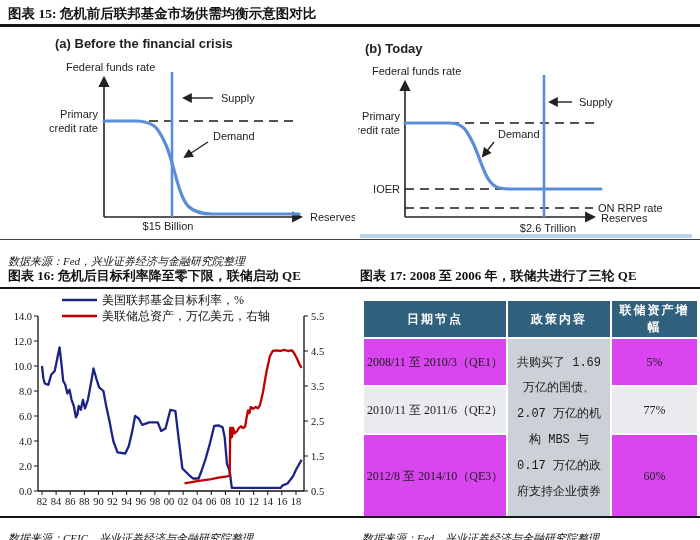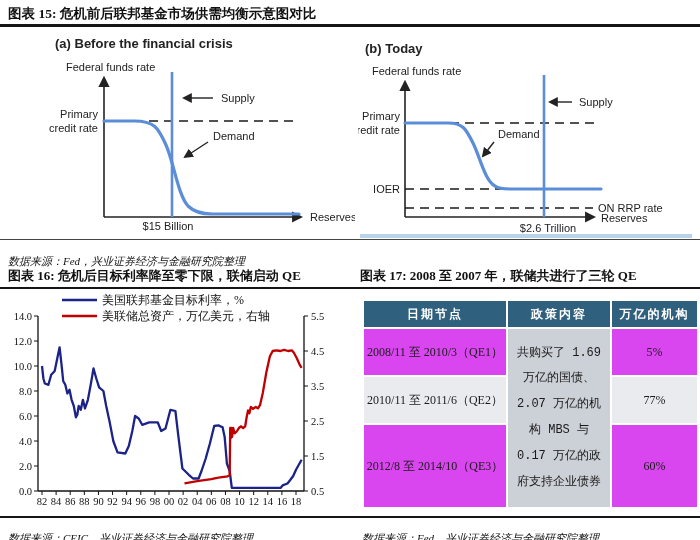--- a/index.html
+++ b/index.html
@@ -92,21 +92,21 @@
     <text class="d-label" x="140" y="108">Demand</text>
     <text class="d-label" x="243" y="192">Reserves</text>
     <text class="d-label" text-anchor="middle" x="190" y="202">$2.6 Trillion</text>
   </svg>
   <div class="strip-b"></div>
 
   <div class="hr" style="top:239px;height:1px;background:#444;"></div>
   <div class="source" style="left:8px;top:243px;">数据来源：Fed，兴业证券经济与金融研究院整理</div>
 
   <div class="heading" style="left:8px;top:267px;font-size:13px;">图表 16:  危机后目标利率降至零下限，联储启动 QE</div>
-  <div class="heading" style="left:360px;top:267px;font-size:13px;">图表 17:  2008 至 2007 年，联储共进行了三轮 QE</div>
+  <div class="heading" style="left:360px;top:267px;font-size:13px;">图表 17:  2008 至 2006 年，联储共进行了三轮 QE</div>
   <div class="hr" style="top:287px;height:2px;"></div>
 
   <svg class="chart-svg" id="fig16-svg" width="356" height="232" viewBox="0 0 356 232">
       <line x1="38" y1="26" x2="38" y2="201" stroke="#111" stroke-width="1.3"></line>
       <line x1="304" y1="26" x2="304" y2="201" stroke="#111" stroke-width="1.3"></line>
       <line x1="38" y1="201" x2="304" y2="201" stroke="#111" stroke-width="1.3"></line>
       <line x1="34" y1="201" x2="38" y2="201" stroke="#111" stroke-width="1"></line>
       <text x="32" y="204.5" text-anchor="end" font-size="10.5">0.0</text>
       <line x1="34" y1="176" x2="38" y2="176" stroke="#111" stroke-width="1"></line>
       <text x="32" y="179.5" text-anchor="end" font-size="10.5">2.0</text>
@@ -183,21 +183,21 @@
   <table class="qe-table">
     <colgroup>
         <col style="width:142px">
         <col style="width:102px">
         <col style="width:85px">
       </colgroup>
     <tbody>
         <tr>
       <th>日期节点</th>
       <th>政策内容</th>
-      <th>万亿的机构</th>
+      <th>联储资产增幅</th>
     </tr>
     <tr class="row-a" style="height:46px;">
       <td>2008/11 至 2010/3（QE1）</td>
       <td class="policy" rowspan="3">共购买了 1.69 万亿的国债、2.07 万亿的机构 MBS 与 0.17 万亿的政府支持企业债券</td>
       <td>5%</td>
     </tr>
     <tr class="row-b" style="height:46px;">
       <td>2010/11 至 2011/6（QE2）</td>
       <td>77%</td>
     </tr>

